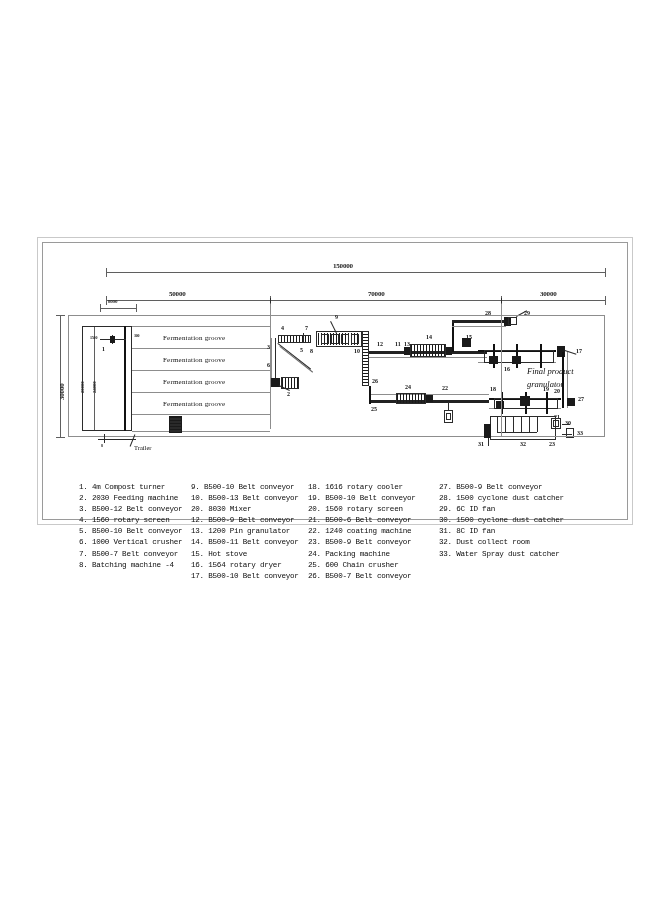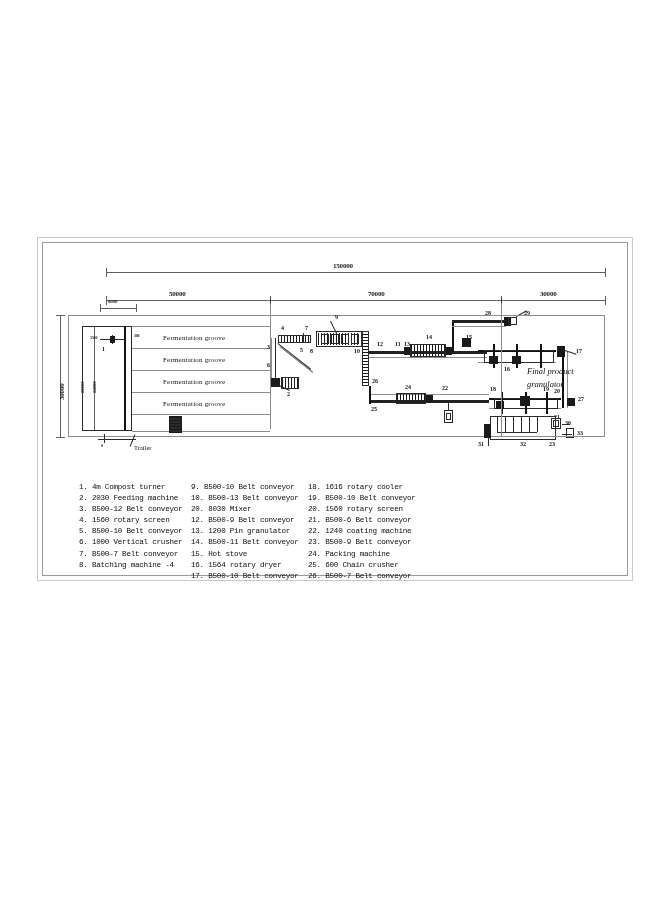--- a/index.html
+++ b/index.html
@@ -15,21 +15,21 @@
     font-family: "Liberation Serif", "DejaVu Serif", serif;
     overflow: hidden;
   }
 
   
   #sheet-outer {
     position: absolute;
     left: 37px;
     top: 237px;
     width: 596px;
-    height: 344px;
+    height: 288px;
     border: 1px solid #c9c9c9;
     box-sizing: border-box;
     background: #fff;
   }
   #sheet-inner {
     position: absolute;
     left: 4px;
     top: 4px;
     right: 4px;
     bottom: 4px;
@@ -410,15 +410,24 @@
       <div class="legend-item">18. 1616 rotary cooler</div>
       <div class="legend-item">19. B500-10 Belt conveyor</div>
       <div class="legend-item">20. 1560 rotary screen</div>
       <div class="legend-item">21. B500-6 Belt conveyor</div>
       <div class="legend-item">22. 1240 coating  machine</div>
       <div class="legend-item">23. B500-9 Belt conveyor</div>
       <div class="legend-item">24. Packing machine</div>
       <div class="legend-item">25. 600 Chain crusher</div>
       <div class="legend-item">26. B500-7 Belt conveyor</div>
     </div>
+    <div class="legend-col c4">
+      <div class="legend-item">27. B500-9 Belt conveyor</div>
+      <div class="legend-item">28. 1500 cyclone dust catcher</div>
+      <div class="legend-item">29. 6C ID fan</div>
+      <div class="legend-item">30. 1500 cyclone dust catcher</div>
+      <div class="legend-item">31. 8C ID fan</div>
+      <div class="legend-item">32. Dust collect room</div>
+      <div class="legend-item">33. Water Spray dust catcher</div>
+    </div>
   </div>
 
 </div>
 
 </body></html>

